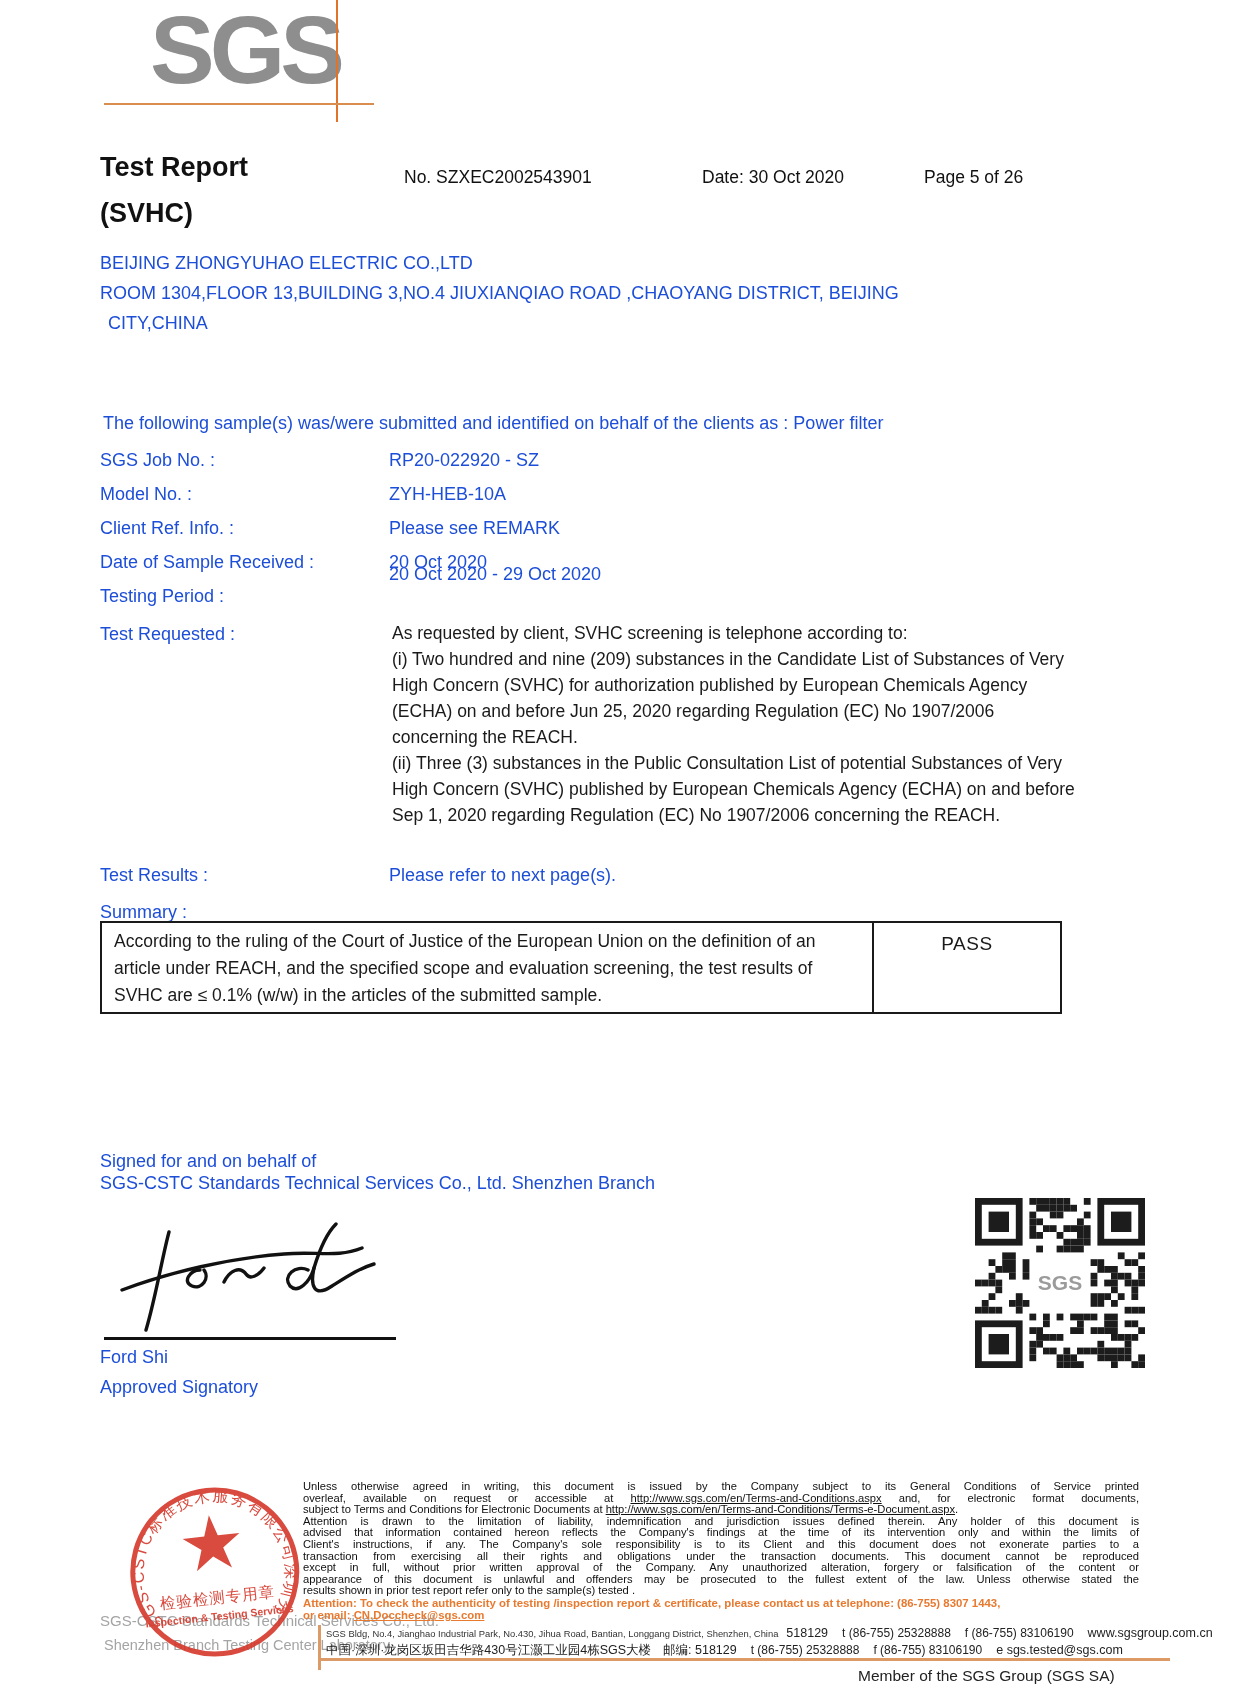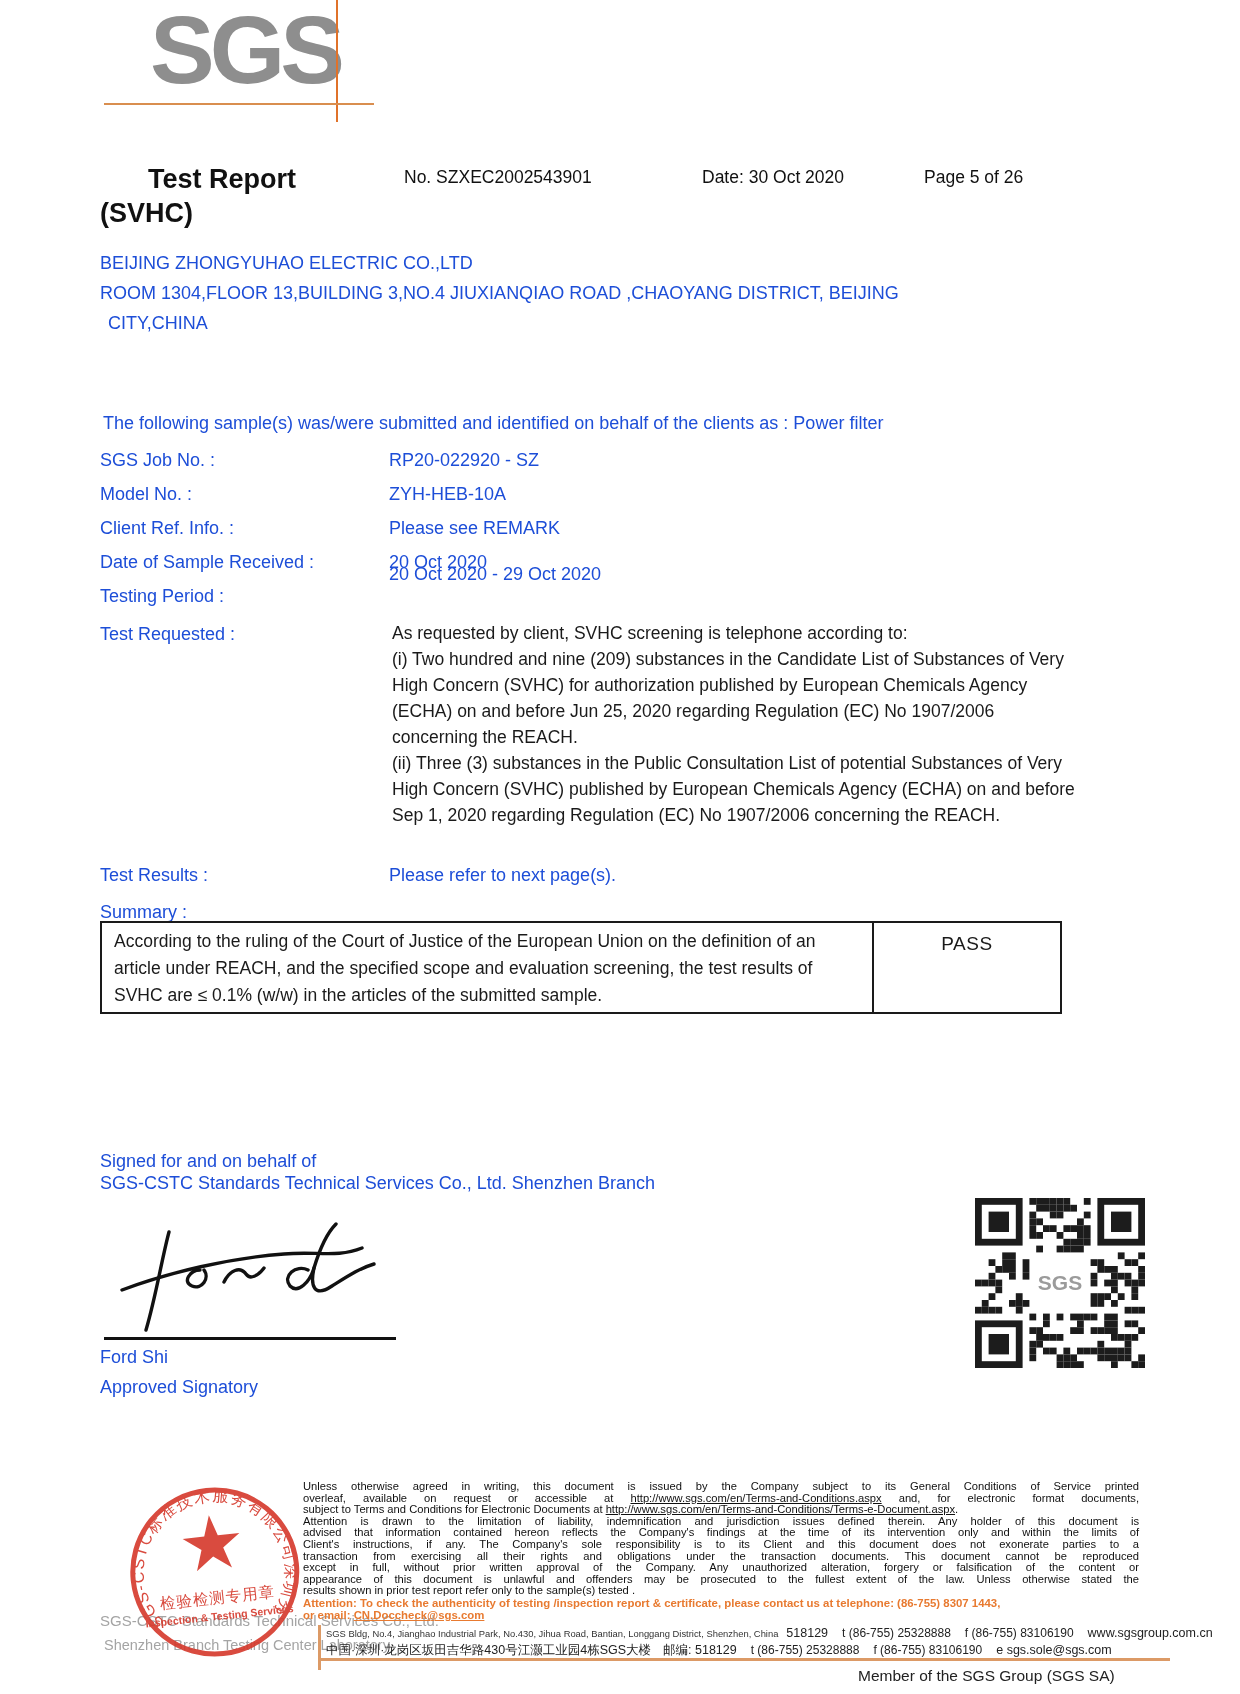--- a/index.html
+++ b/index.html
@@ -47,21 +47,21 @@
 </style>
 </head>
 <body>
 
 <div id="page">
 
   <div class="abs logo" style="left:150px;top:0px;">SGS</div>
   <div class="abs vline-top" style="left:336px;top:0px;height:122px;"></div>
   <div class="abs hline-top" style="left:104px;top:103px;width:270px;"></div>
 
-  <div class="abs title" style="left:100px;top:164px;margin-left:48px;">Test Report</div>
+  <div class="abs title" style="left:100px;top:152px;">Test Report</div>
   <div class="abs title" style="left:100px;top:198px;">(SVHC)</div>
   <div class="abs hmeta" style="left:404px;top:167px;">No. SZXEC2002543901</div>
   <div class="abs hmeta" style="left:702px;top:167px;">Date: 30 Oct 2020</div>
   <div class="abs hmeta" style="left:924px;top:167px;">Page 5 of 26</div>
 
   <div class="abs t" style="left:100px;top:250px;">BEIJING ZHONGYUHAO ELECTRIC CO.,LTD</div>
   <div class="abs t" style="left:100px;top:280px;">ROOM 1304,FLOOR 13,BUILDING 3,NO.4 JIUXIANQIAO ROAD ,CHAOYANG DISTRICT, BEIJING</div>
   <div class="abs t addr2" style="left:100px;top:310px;">CITY,CHINA</div>
 
   <div class="abs t" style="left:103px;top:410px;">The following sample(s) was/were submitted and identified on behalf of the clients as : Power filter</div>
@@ -339,18 +339,18 @@
     <span class="f-big">518129</span>
     <span class="f-mid">t (86-755) 25328888</span>
     <span class="f-mid">f (86-755) 83106190</span>
     <span class="f-big" style="margin-right:0;">www.sgsgroup.com.cn</span>
   </div>
   <div class="abs frow" style="left:326px;top:1642px;">
     <span class="f-cn">中国·深圳·龙岗区坂田吉华路430号江灏工业园4栋SGS大楼</span>
     <span class="f-big">邮编: 518129</span>
     <span class="f-mid">t (86-755) 25328888</span>
     <span class="f-mid">f (86-755) 83106190</span>
-    <span class="f-big" style="margin-right:0;">e  sgs.sole@sgs.com</span>
+    <span class="f-big" style="margin-right:0;">e  sgs.tested@sgs.com</span>
   </div>
   <div class="abs fline" style="left:318px;top:1658px;width:852px;"></div>
   <div class="abs member" style="left:858px;top:1667px;">Member of the SGS Group (SGS SA)</div>
 
 </div>
 
 </body></html>

